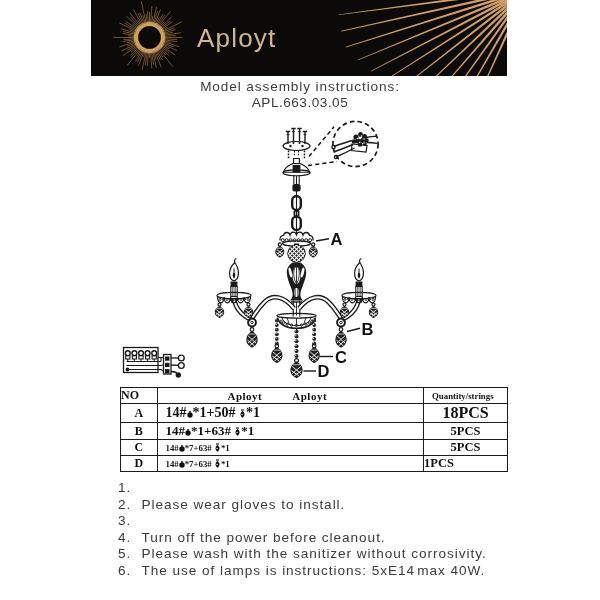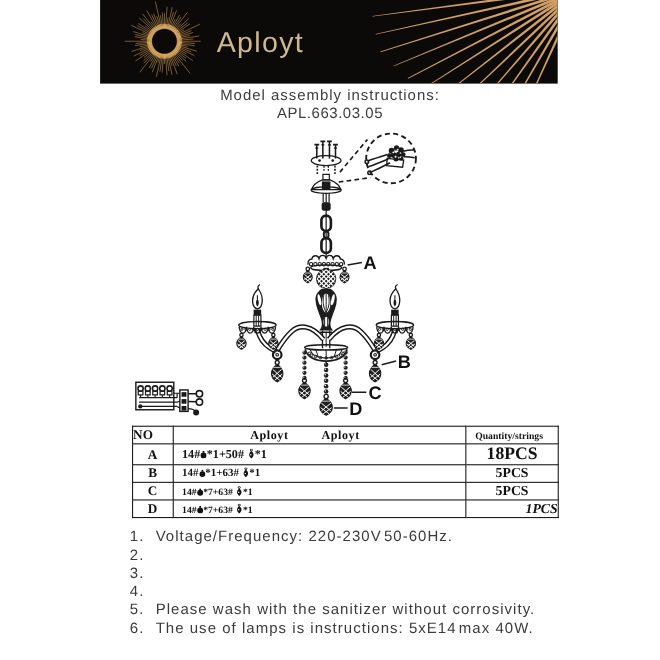--- a/index.html
+++ b/index.html
@@ -594,33 +594,33 @@
   <div class="tablewrap">
   <table class="t">
     <tbody>
           <tr style="height:15.2px;">
       <td style="width:35.5px;text-align:left;font-size:12px;">NO</td>
       <td style="width:265.5px;font-size:11px;"><span style="padding-left:70px;letter-spacing:0.5px;">Aployt</span><span style="padding-left:30px;letter-spacing:0.5px;">Aployt</span></td>
       <td style="width:75px;text-align:left;font-size:8.8px;padding-left:8px;">Quantity/strings</td>
     </tr>
     <tr style="height:14.3px;">
       <td style="text-align:center;font-size:12px;">A</td>
-      <td style="font-size:11px;padding-left:8px;">14#<svg width="6" height="7" viewBox="0 0 6 7" style="vertical-align:-1px;">
+      <td style="font-size:14px;padding-left:8px;">14#<svg width="6" height="7" viewBox="0 0 6 7" style="vertical-align:-1px;">
                 <circle cx="3" cy="4" r="2.7" fill="#111"></circle>
                 <rect x="2.2" y="0" width="1.6" height="1.6" fill="#111"></rect>
               </svg>*1+50# <svg width="7" height="9" viewBox="0 0 7 9" style="vertical-align:-1px;">
                 <circle cx="3.5" cy="1.1" r="0.95" fill="none" stroke="#111" stroke-width="0.85"></circle>
                 <path d="M3.5,2.1 C0.9,4.1 0.7,6.7 3.5,8.8 C6.3,6.7 6.1,4.1 3.5,2.1 Z" fill="#111"></path>
                 <circle cx="3" cy="5.5" r="0.7" fill="#fff"></circle>
               </svg>*1</td>
       <td style="text-align:center;font-size:16px;">18PCS</td>
     </tr>
     <tr style="height:14.3px;">
       <td style="text-align:center;font-size:12px;">B</td>
-      <td style="font-size:10px;padding-left:8px;">14#<svg width="6" height="7" viewBox="0 0 6 7" style="vertical-align:-1px;">
+      <td style="font-size:13px;padding-left:8px;">14#<svg width="6" height="7" viewBox="0 0 6 7" style="vertical-align:-1px;">
                 <circle cx="3" cy="4" r="2.7" fill="#111"></circle>
                 <rect x="2.2" y="0" width="1.6" height="1.6" fill="#111"></rect>
               </svg>*1+63# <svg width="7" height="9" viewBox="0 0 7 9" style="vertical-align:-1px;">
                 <circle cx="3.5" cy="1.1" r="0.95" fill="none" stroke="#111" stroke-width="0.85"></circle>
                 <path d="M3.5,2.1 C0.9,4.1 0.7,6.7 3.5,8.8 C6.3,6.7 6.1,4.1 3.5,2.1 Z" fill="#111"></path>
                 <circle cx="3" cy="5.5" r="0.7" fill="#fff"></circle>
               </svg>*1</td>
       <td style="text-align:center;font-size:12.5px;">5PCS</td>
     </tr>
     <tr style="height:14.3px;">
@@ -638,39 +638,40 @@
     <tr style="height:14.3px;">
       <td style="text-align:center;font-size:12px;">D</td>
       <td style="font-size:8.8px;padding-left:8px;">14#<svg width="6" height="7" viewBox="0 0 6 7" style="vertical-align:-1px;">
                 <circle cx="3" cy="4" r="2.7" fill="#111"></circle>
                 <rect x="2.2" y="0" width="1.6" height="1.6" fill="#111"></rect>
               </svg>*7+63# <svg width="7" height="9" viewBox="0 0 7 9" style="vertical-align:-1px;">
                 <circle cx="3.5" cy="1.1" r="0.95" fill="none" stroke="#111" stroke-width="0.85"></circle>
                 <path d="M3.5,2.1 C0.9,4.1 0.7,6.7 3.5,8.8 C6.3,6.7 6.1,4.1 3.5,2.1 Z" fill="#111"></path>
                 <circle cx="3" cy="5.5" r="0.7" fill="#fff"></circle>
               </svg>*1</td>
-      <td style="text-align:right;font-size:12.5px;font-style:italic;">1PCS</td>
+      <td style="text-align:left;font-size:12.5px;">1PCS</td>
     </tr>
   </tbody>
       </table>
   </div>
 
   <div class="instr">
     <div class="row">
         <span class="num">1.</span>
-        <span>Voltage/Frequency: 220-230V 50-60Hz.</span>
       </div>
     <div class="row">
         <span class="num">2.</span>
+        <span>Please wear gloves to install.</span>
       </div>
     <div class="row">
         <span class="num">3.</span>
       </div>
     <div class="row">
         <span class="num">4.</span>
+        <span>Turn off the power before cleanout.</span>
       </div>
     <div class="row">
         <span class="num">5.</span>
         <span>Please wash with the sanitizer without corrosivity.</span>
       </div>
     <div class="row">
         <span class="num">6.</span>
         <span>The use of lamps is instructions: 5xE14 max 40W.</span>
       </div>
   </div>

